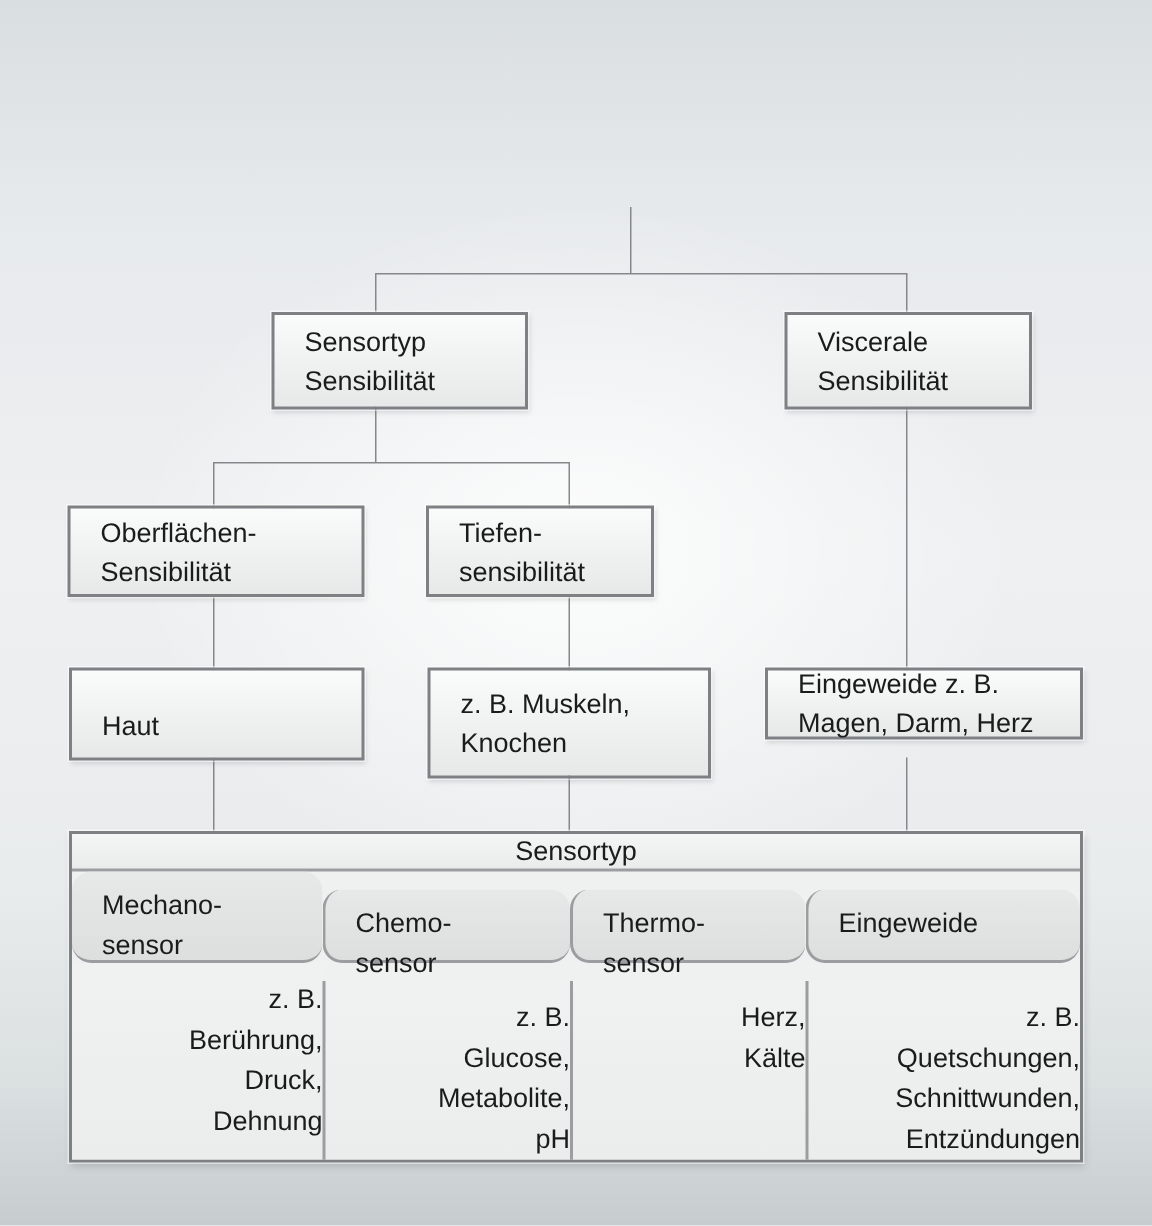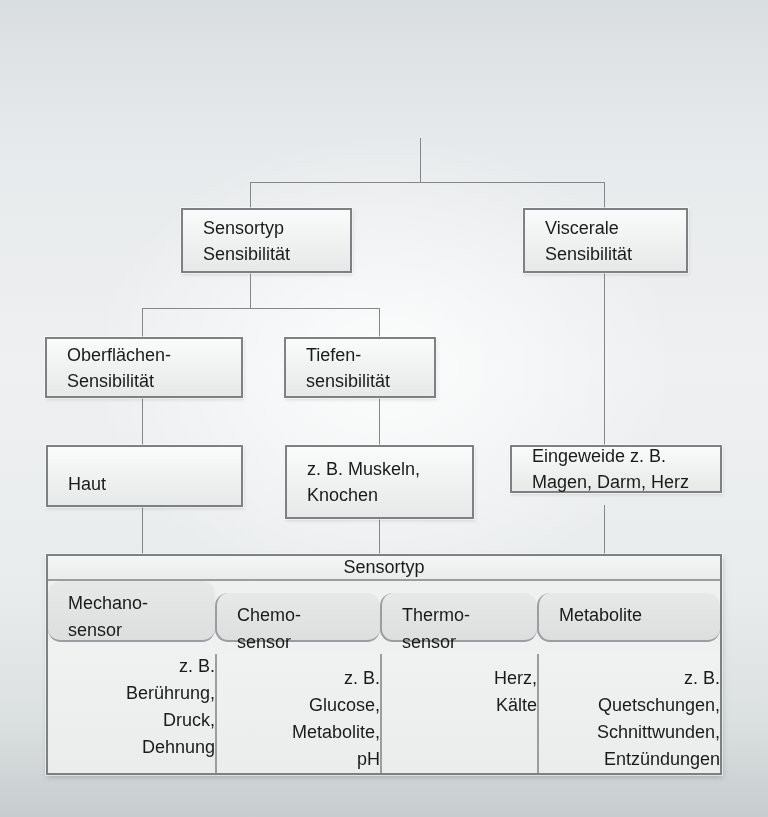--- a/index.html
+++ b/index.html
@@ -120,21 +120,21 @@
       </div>
       <div class="t-head sep">
         <span class="lbl">Chemo-
 sensor</span>
       </div>
       <div class="t-head sep">
         <span class="lbl">Thermo-
 sensor</span>
       </div>
       <div class="t-head sep">
-        <span class="lbl">Metabolite</span>
+        <span class="lbl">Eingeweide</span>
       </div>
       <div class="t-cell">
         <span class="lbl">z. B.
 Berührung,
 Druck,
 Dehnung</span>
       </div>
       <div class="t-cell sep">
         <span class="lbl">z. B.
 Glucose,

